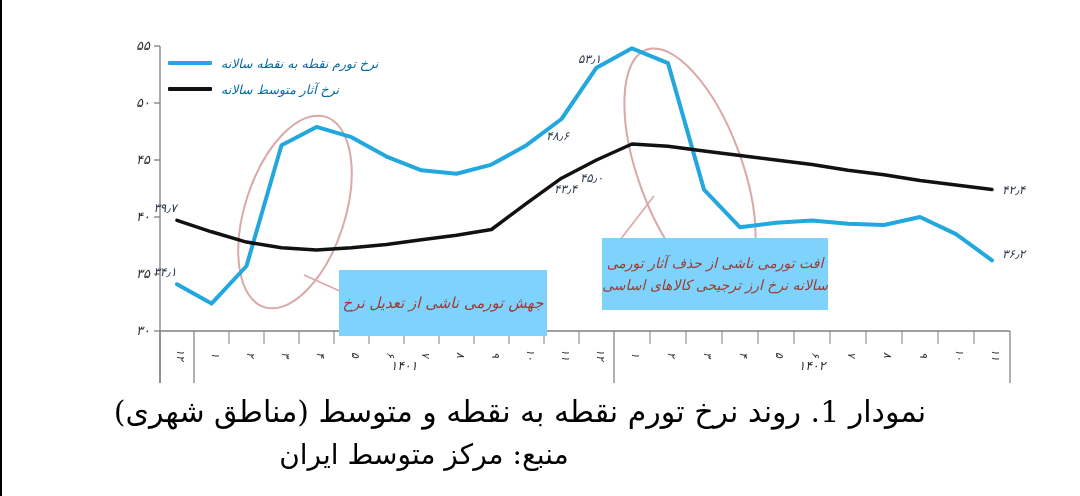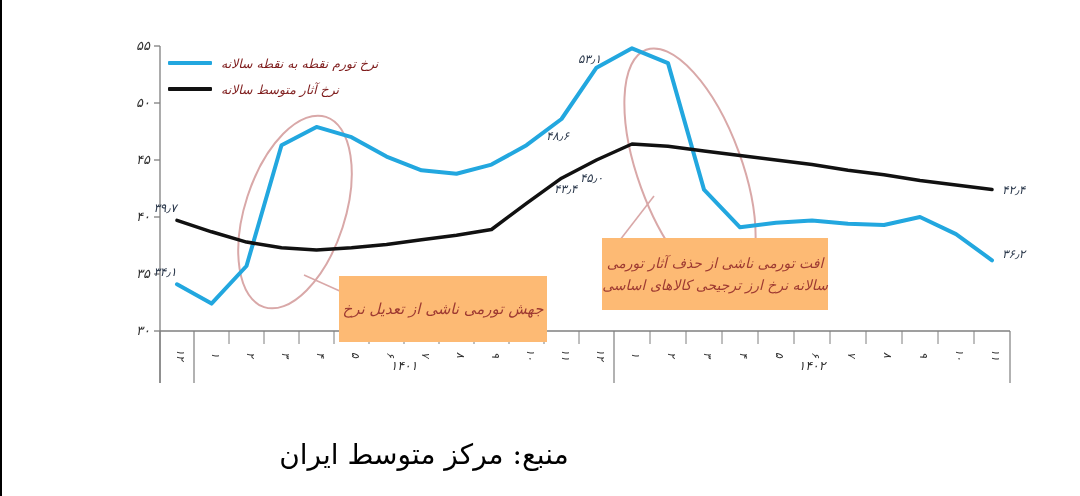--- a/index.html
+++ b/index.html
@@ -5,23 +5,23 @@
   html,body{margin:0;padding:0;background:#fff;}
   .stage{
     position:relative;width:1080px;height:496px;background:#ffffff;
     overflow:hidden;border-left:2px solid #000;
     font-family:"DejaVu Sans","Liberation Sans",sans-serif;
   }
   #chart-svg{position:absolute;left:0;top:0;}
   .legend{position:absolute;left:166px;top:50px;}
   .legend-row{display:flex;align-items:center;height:26px;}
   .legend-swatch{display:inline-block;width:44px;height:4px;border-radius:1px;margin-right:9px;}
-  .legend-label{font-size:12.5px;font-style:italic;color:#7f1d1d;direction:rtl;white-space:nowrap;}
+  .legend-label{font-size:12.5px;font-style:italic;color:#0369a1;direction:rtl;white-space:nowrap;}
   .ann-box{
-    position:absolute;background:#fdba74;color:#9e3a32;direction:rtl;text-align:center;
+    position:absolute;background:#7dd3fc;color:#9e3a32;direction:rtl;text-align:center;
     display:flex;flex-direction:column;justify-content:center;
     font-style:italic;line-height:1.6;
   }
   .ann-line{white-space:nowrap;}
   .caption-title{
     position:absolute;transform:translateX(-50%);direction:rtl;white-space:nowrap;
     color:#000;font-family:"DejaVu Serif","DejaVu Sans","Liberation Serif",serif;
   }
 </style>
 </head>
@@ -116,23 +116,24 @@
         <span class="legend-swatch" style="background: rgb(34, 167, 223);"></span>
         <span class="legend-label">نرخ تورم نقطه به نقطه سالانه</span>
       </div>
       <div class="legend-row">
         <span class="legend-swatch" style="background: rgb(17, 17, 17);"></span>
         <span class="legend-label">نرخ آثار متوسط سالانه</span>
       </div>
     </div>
 
   <div id="ann-boxes">
-      <div class="ann-box" style="left: 337px; top: 276px; width: 208px; height: 66px; font-size: 15px;">
+      <div class="ann-box" style="left: 337px; top: 270px; width: 208px; height: 66px; font-size: 15px;">
         <div class="ann-line">جهش تورمی ناشی از تعدیل نرخ</div>
       </div>
       <div class="ann-box" style="left: 600px; top: 238px; width: 226px; height: 72px; font-size: 14px;">
         <div class="ann-line">افت تورمی ناشی از حذف آثار تورمی</div>
         <div class="ann-line">سالانه نرخ ارز ترجیحی کالاهای اساسی</div>
       </div>
     </div>
 
+  <div class="caption-title" style="left:518px;top:394px;font-size:30px;">نمودار 1. روند نرخ تورم نقطه به نقطه و متوسط (مناطق شهری)</div>
   <div class="caption-title" style="left:422px;top:438px;font-size:28px;">منبع: مرکز متوسط ایران</div>
 </div>
 
 </body></html>

